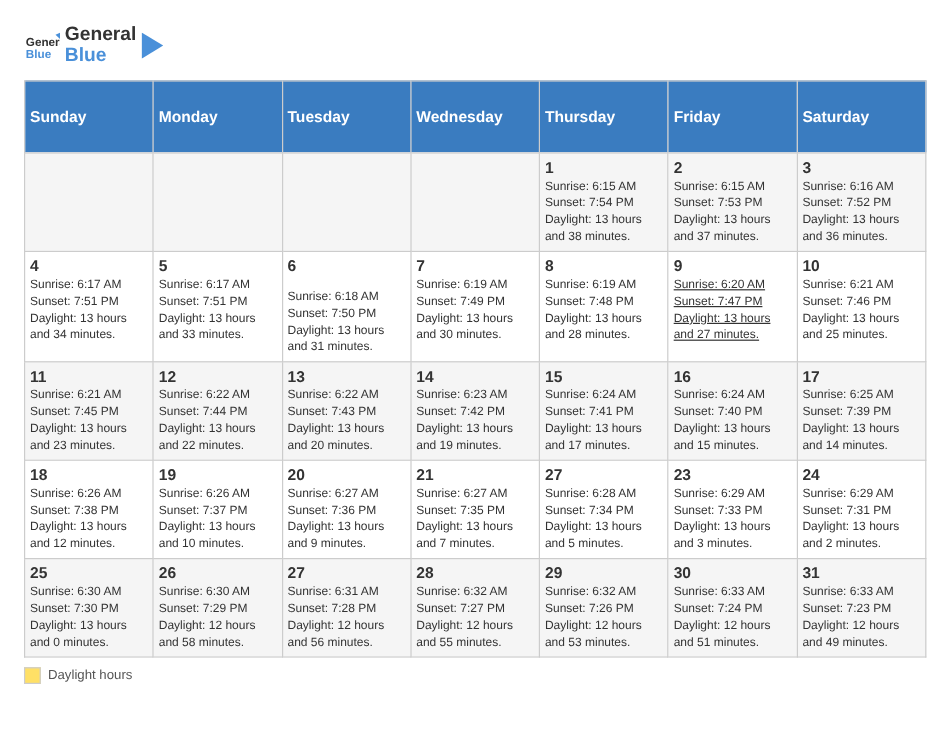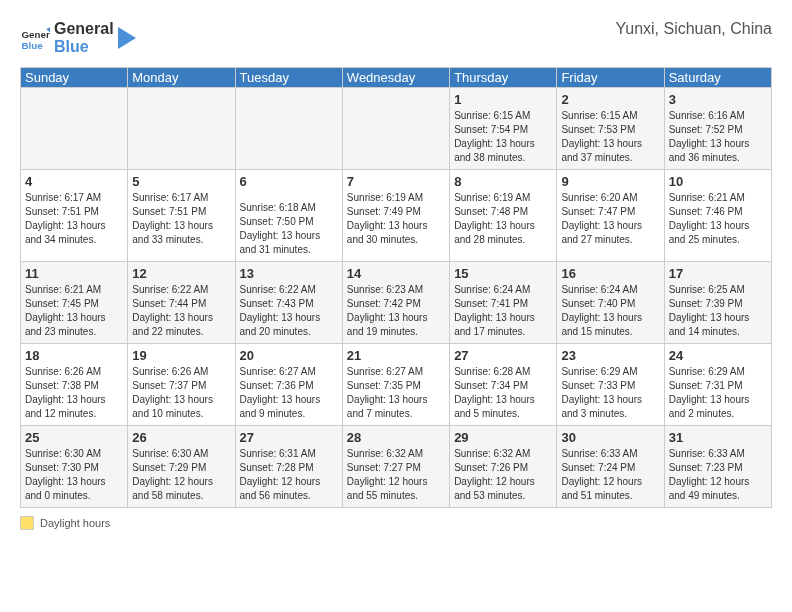--- a/index.html
+++ b/index.html
@@ -38,24 +38,24 @@
       color: #555;
     }
     table {
       width: 100%;
       border-collapse: collapse;
       font-size: 11px;
     }
     thead tr th {
       background-color: #3a7cc0;
       color: #fff;
-      padding: 2px 4px;
+      padding: 22px 4px;
       text-align: left;
       font-size: 13px;
-      font-weight: normal;
+      font-weight: bold;
       border: 1px solid #ccc;
     }
     tbody tr td {
       border: 1px solid #ccc;
       vertical-align: top;
       padding: 4px 4px;
       height: 80px;
       width: 107px;
     }
     tbody tr:nth-child(odd) td {
@@ -92,21 +92,20 @@
     </svg>
     <div style="display:flex;flex-direction:column;line-height:1.15;">
       <span style="font-size:16px;font-weight:bold;color:#333;">General</span>
       <span style="font-size:16px;font-weight:bold;color:#4a90d9;">Blue</span>
     </div>
     <svg width="18" height="22" viewBox="0 0 18 22">
       <polygon points="0,0 18,11 0,22" fill="#4a90d9"></polygon>
     </svg>
   </div>
   <div class="title-block">
-    <div class="subtitle">Yunxi, Sichuan, China</div>
   </div>
 </div>
 
 <table>
   <thead>
     <tr>
     <th>Sunday</th>
         <th>Monday</th>
         <th>Tuesday</th>
         <th>Wednesday</th>
@@ -166,21 +165,21 @@
 Daylight: 13 hours and 30 minutes.</div>
         </td>
         <td>
           <span class="day-number">8</span>
           <div class="day-info" style="white-space: pre-line;">Sunrise: 6:19 AM
 Sunset: 7:48 PM
 Daylight: 13 hours and 28 minutes.</div>
         </td>
         <td>
           <span class="day-number">9</span>
-          <div class="day-info" style="white-space: pre-line;">Sunrise: 6:20 AM
+          <div class="day-info" style="white-space: pre-line; text-decoration: underline;">Sunrise: 6:20 AM
 Sunset: 7:47 PM
 Daylight: 13 hours and 27 minutes.</div>
         </td>
         <td>
           <span class="day-number">10</span>
           <div class="day-info" style="white-space: pre-line;">Sunrise: 6:21 AM
 Sunset: 7:46 PM
 Daylight: 13 hours and 25 minutes.</div>
         </td>
       </tr>

